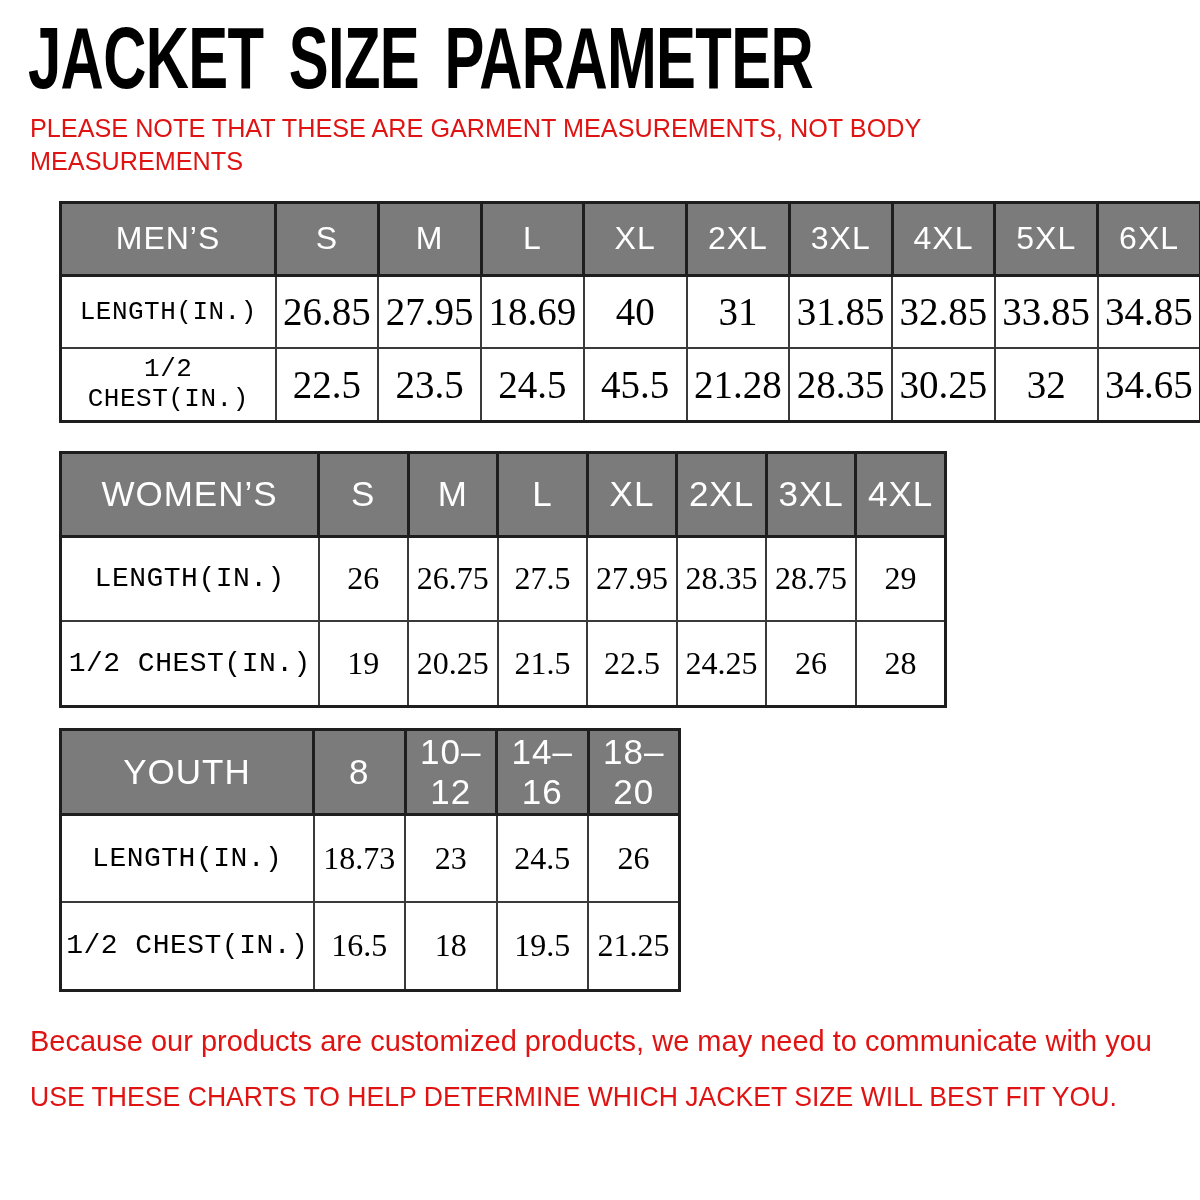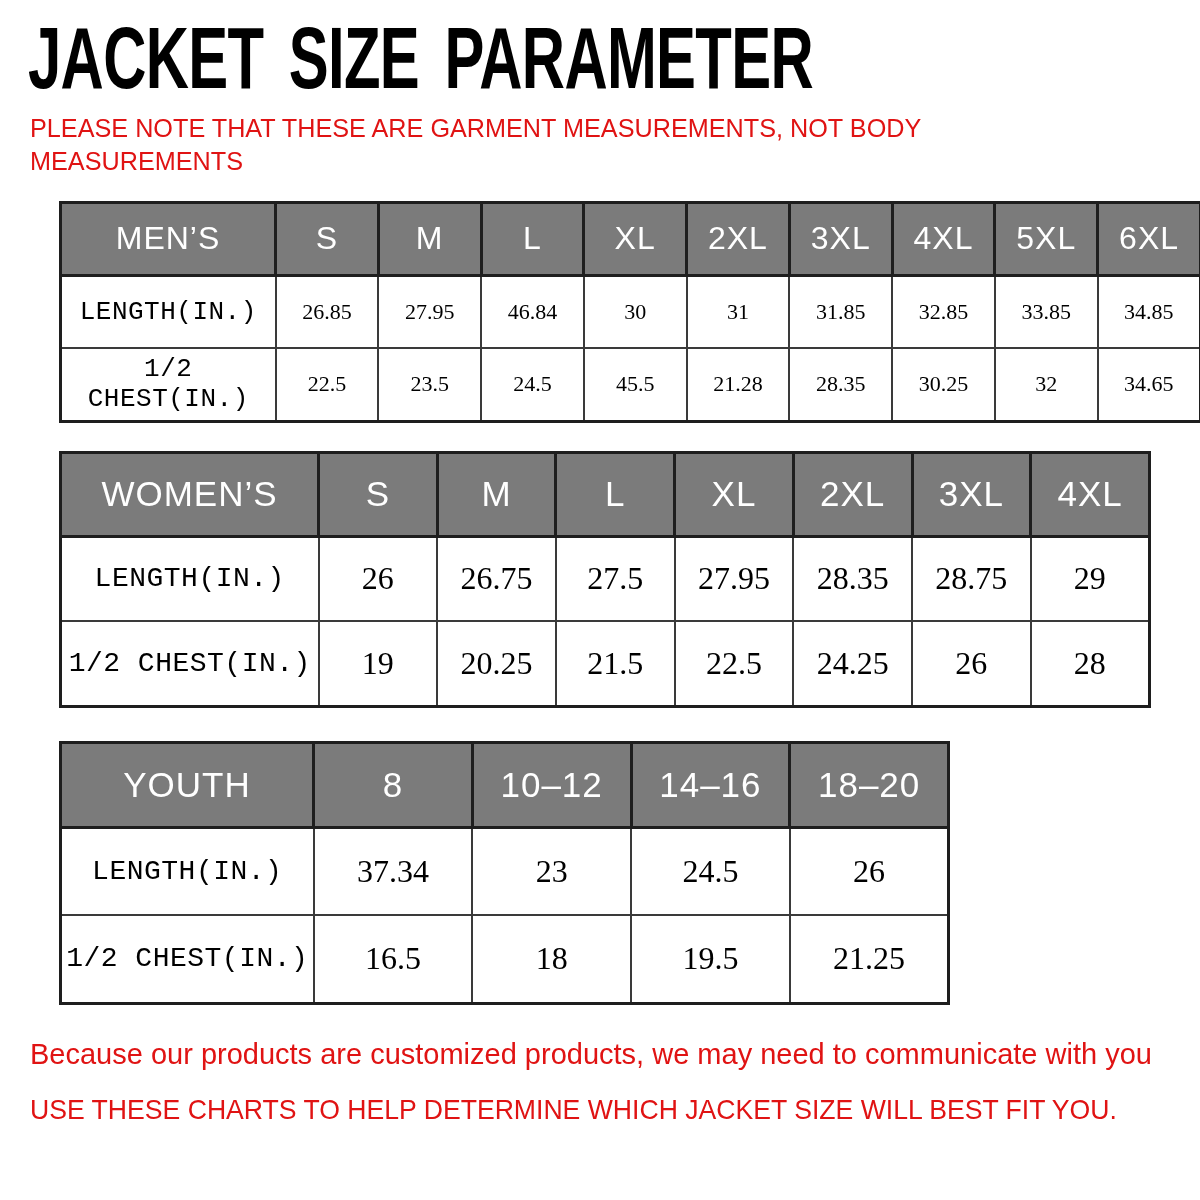--- a/index.html
+++ b/index.html
@@ -71,32 +71,32 @@
   .t td {
     font-family: "Liberation Serif", serif;
     color: var(--ink);
   }
 
   .mens { width: 1143px; margin-top: 22px; }
   .mens thead tr { height: 73px; }
   .mens tbody tr { height: 73px; }
   .mens thead th { font-size: 32px; }
   .mens tbody th { font-size: 26px; }
-  .mens td { font-size: 22px; }
+  .mens td { font-size: 39px; }
   .mens col.labelcol { width: 215px; }
 
-  .womens { width: 1092px; margin-top: 28px; }
+  .womens { width: 888px; margin-top: 28px; }
   .womens thead tr { height: 84px; }
   .womens tbody tr { height: 85px; }
   .womens thead th { font-size: 35px; }
   .womens tbody th { font-size: 28px; }
   .womens td { font-size: 32px; }
   .womens col.labelcol { width: 258px; }
 
-  .youth { width: 891px; margin-top: 33px; }
+  .youth { width: 622px; margin-top: 20px; }
   .youth thead tr { height: 85px; }
   .youth tbody tr { height: 88px; }
   .youth thead th { font-size: 35px; }
   .youth tbody th { font-size: 28px; }
   .youth td { font-size: 32px; }
   .youth col.labelcol { width: 253px; }
 
   .footer-para {
     margin: 28px 0 16px 30px;
     color: var(--red);
@@ -151,22 +151,22 @@
             <th>4XL</th>
             <th>5XL</th>
             <th>6XL</th>
           </tr>
         </thead>
         <tbody>
           <tr>
             <th>LENGTH(IN.)</th>
             <td>26.85</td>
             <td>27.95</td>
-            <td>46.84</td>
-            <td>30</td>
+            <td>18.69</td>
+            <td>40</td>
             <td>31</td>
             <td>31.85</td>
             <td>32.85</td>
             <td>33.85</td>
             <td>34.85</td>
           </tr>
           <tr>
             <th>1/2 CHEST(IN.)</th>
             <td>22.5</td>
             <td>23.5</td>
@@ -239,21 +239,21 @@
             <th>YOUTH</th>
             <th>8</th>
             <th>10–12</th>
             <th>14–16</th>
             <th>18–20</th>
           </tr>
         </thead>
         <tbody>
           <tr>
             <th>LENGTH(IN.)</th>
-            <td>37.34</td>
+            <td>18.73</td>
             <td>23</td>
             <td>24.5</td>
             <td>26</td>
           </tr>
           <tr>
             <th>1/2 CHEST(IN.)</th>
             <td>16.5</td>
             <td>18</td>
             <td>19.5</td>
             <td>21.25</td>

